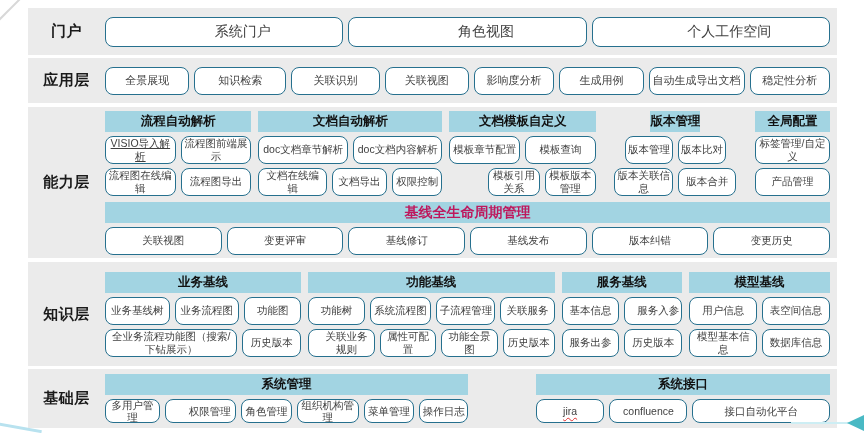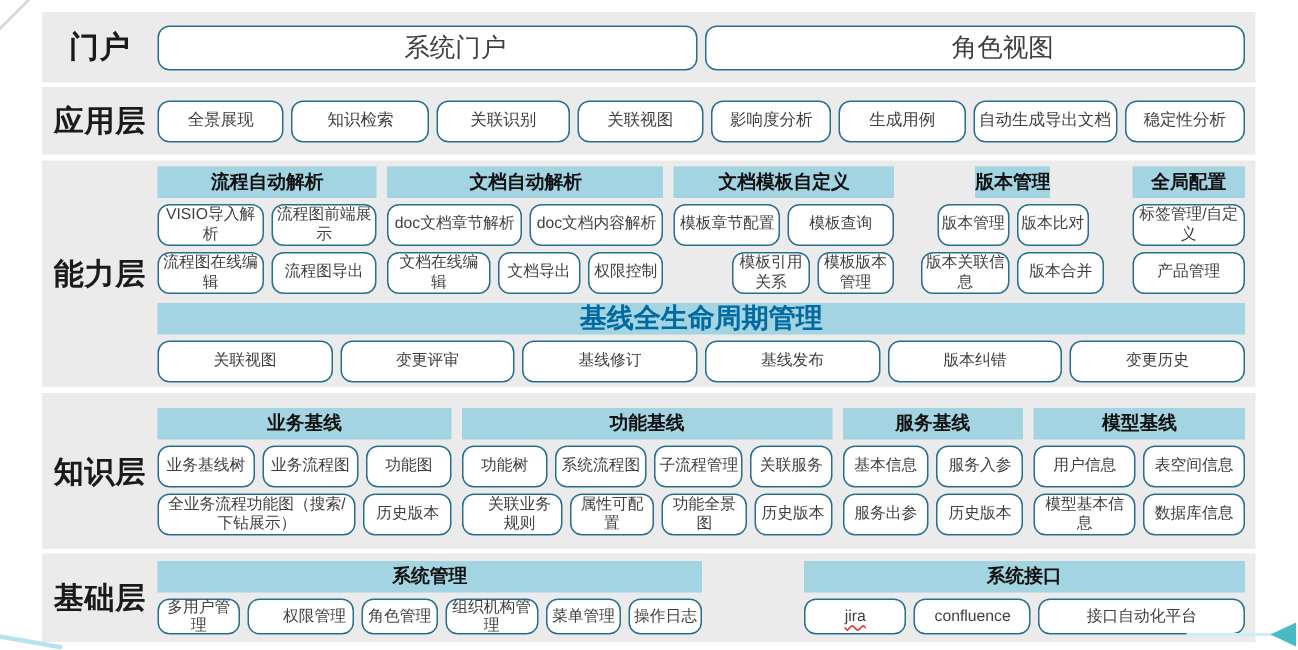--- a/index.html
+++ b/index.html
@@ -1,37 +1,37 @@
 <!DOCTYPE html>
 <html><head>
 <meta charset="utf-8">
 <style>
   html,body{margin:0;padding:0;background:#fff;}
   body{font-family:"Liberation Sans","DejaVu Sans",sans-serif;}
   #canvas{position:relative;width:865px;height:433px;background:#ffffff;overflow:hidden;}
   #diagram{position:absolute;left:28px;top:8px;width:809px;}
   .layer-row{display:flex;align-items:stretch;background:#ebebeb;}
   .layer-label{flex:0 0 77px;display:flex;align-items:center;justify-content:center;
-    font-weight:bold;font-size:20px;color:#1a1a1a;letter-spacing:.5px;}
+    font-weight:bold;font-size:15px;color:#1a1a1a;letter-spacing:.5px;}
   .layer-content{flex:1;display:flex;flex-direction:column;justify-content:center;padding:5px 7px 5px 0;}
   .groups{display:flex;gap:7px;}
   .group{display:flex;flex-direction:column;}
   .group-header{background:#a2d4e2;color:#111;font-weight:bold;font-size:12.5px;
     text-align:center;height:21px;line-height:21px;margin-bottom:4px;white-space:nowrap;overflow:hidden;}
   .chip-row{display:flex;gap:5px;margin-bottom:4px;}
   .chip-row:last-child{margin-bottom:0;}
   .chip{background:#fff;border:1.6px solid #26708e;border-radius:8px;
     display:flex;align-items:center;justify-content:center;text-align:center;
     color:#3f3f3f;font-size:10.5px;line-height:1.15;padding:1px 2px;box-sizing:border-box;min-height:24px;}
   .chip.sq span{text-decoration:underline wavy #e03131;text-decoration-thickness:1px;text-underline-offset:2px;}
-  .banner{background:#a2d4e2;color:#0369a1;font-weight:bold;font-size:18px;text-align:center;
+  .banner{background:#a2d4e2;color:#be185d;font-weight:bold;font-size:14px;text-align:center;
     height:21px;line-height:21px;margin:6px 0 4px 0;}
   .spacer{background:transparent;}
   
-  .layer-portal .chip{height:30px;font-size:17px;padding-left:39px;}
+  .layer-portal .chip{height:30px;font-size:14px;padding-left:39px;}
   .layer-application .chip{height:28px;font-size:11px;}
   .layer-capability .chip{height:28px;}
   .layer-knowledge .chip{height:28px;}
   .layer-foundation .chip{height:24px;}
   
   .deco-tl{position:absolute;left:-7px;top:9px;width:32px;height:0;border-top:2px solid #d8d8d8;transform:rotate(-45deg);}
   .deco-bl{position:absolute;left:-6px;bottom:4px;width:48px;height:0;border-top:3px solid #b8e2ef;transform:rotate(10deg);}
   .deco-br-line{position:absolute;right:16px;bottom:9px;width:58px;height:2px;background:#cdeef4;}
   .deco-br-arrow{position:absolute;right:1px;bottom:2px;width:0;height:0;
     border-right:17px solid #49b9c4;border-top:8px solid transparent;border-bottom:8px solid transparent;}
@@ -47,20 +47,23 @@
         <div class="layer-content">
           <div class="groups">
             <div class="group" style="flex: 10 1 0px;">
               <div class="chip-row">
                 <div class="chip" style="flex: 1 1 0px;">
                   <span>系统门户</span>
                 </div>
                 <div class="chip" style="flex: 1 1 0px;">
                   <span>角色视图</span>
                 </div>
+                <div class="chip" style="flex: 1 1 0px;">
+                  <span>个人工作空间</span>
+                </div>
               </div>
             </div>
           </div>
         </div>
       </div>
       <div class="layer-row layer-application" style="height: 45px; margin-bottom: 4px;">
         <div class="layer-label">应用层</div>
         <div class="layer-content">
           <div class="groups">
             <div class="group" style="flex: 10 1 0px;">
@@ -94,21 +97,21 @@
           </div>
         </div>
       </div>
       <div class="layer-row layer-capability" style="height: 151px; margin-bottom: 4px;">
         <div class="layer-label">能力层</div>
         <div class="layer-content">
           <div class="groups">
             <div class="group" style="flex: 1.95 1 0px;">
               <div class="group-header">流程自动解析</div>
               <div class="chip-row">
-                <div class="chip" style="flex: 1 1 0px;">
+                <div class="chip" style="flex: 1 1 0px; text-decoration: underline;">
                   <span>VISIO导入解析</span>
                 </div>
                 <div class="chip" style="flex: 1 1 0px;">
                   <span>流程图前端展示</span>
                 </div>
               </div>
               <div class="chip-row">
                 <div class="chip" style="flex: 1 1 0px;">
                   <span>流程图在线编辑</span>
                 </div>
@@ -270,21 +273,21 @@
                   <span>历史版本</span>
                 </div>
               </div>
             </div>
             <div class="group" style="flex: 1.2 1 0px;">
               <div class="group-header">服务基线</div>
               <div class="chip-row">
                 <div class="chip" style="flex: 1 1 0px;">
                   <span>基本信息</span>
                 </div>
-                <div class="chip" style="flex: 1 1 0px;">
+                <div class="chip" style="flex: 1 1 0px; justify-content: flex-end;">
                   <span>服务入参</span>
                 </div>
               </div>
               <div class="chip-row">
                 <div class="chip" style="flex: 1 1 0px;">
                   <span>服务出参</span>
                 </div>
                 <div class="chip" style="flex: 1 1 0px;">
                   <span>历史版本</span>
                 </div>

